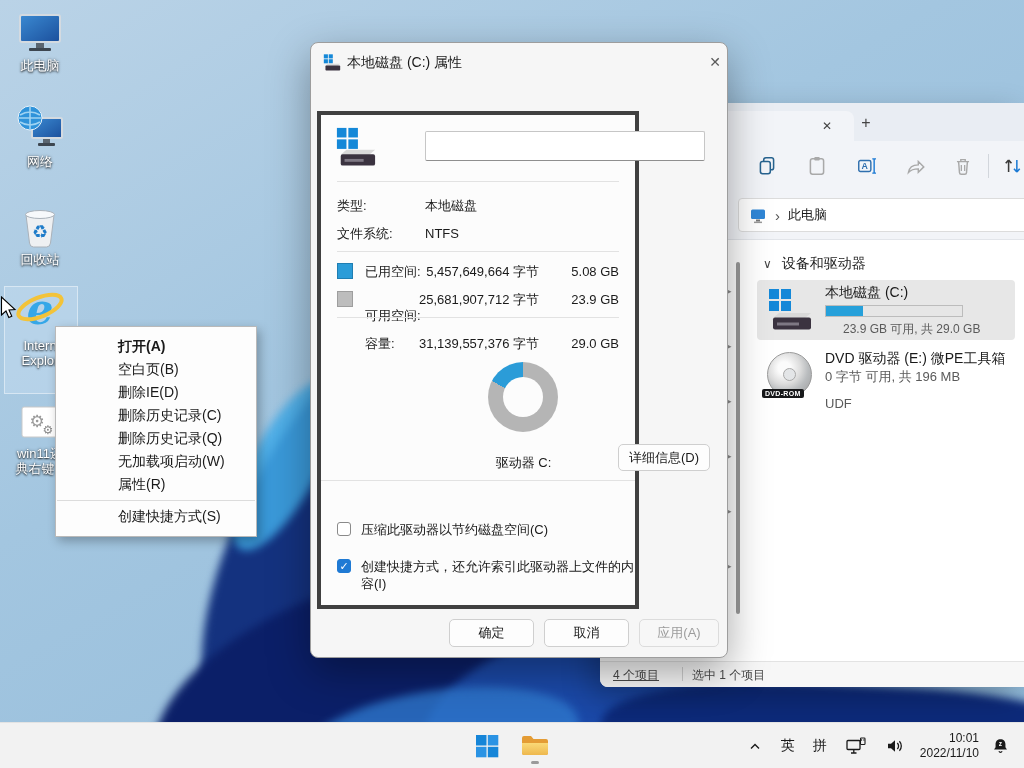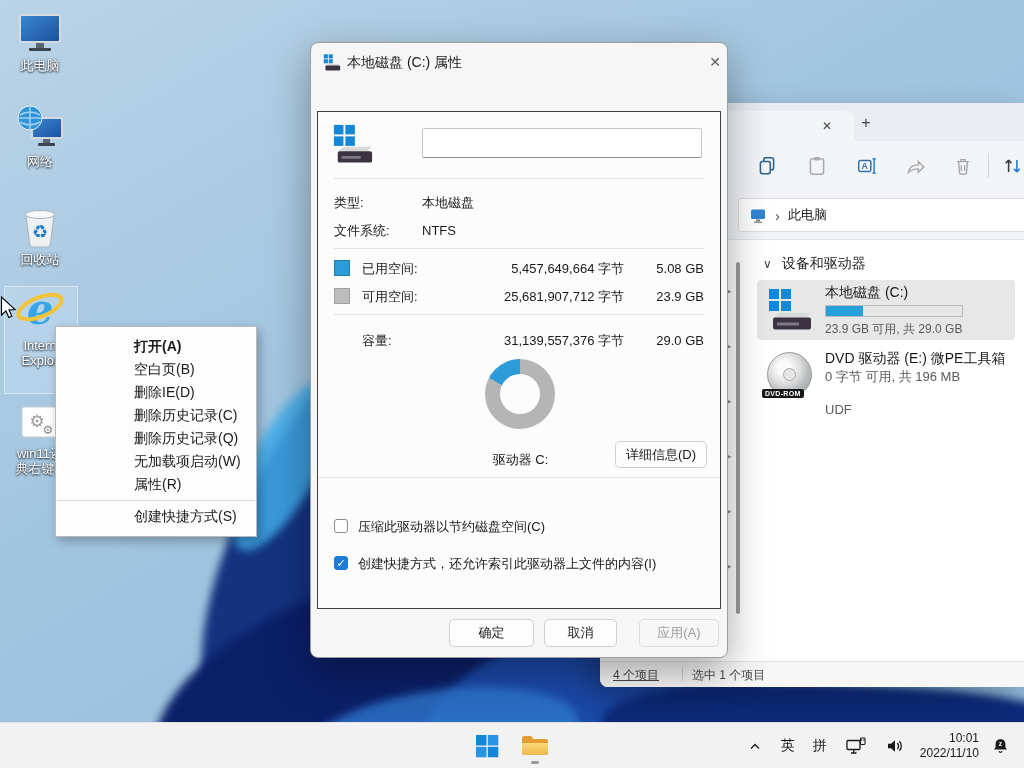--- a/index.html
+++ b/index.html
@@ -20,35 +20,35 @@
   .dicon{position:absolute;width:68px;text-align:center;z-index:2;cursor:default;}
   .dicon .ic{height:48px;display:flex;align-items:flex-end;justify-content:center;}
   .dicon .lbl{margin-top:2px;font-size:13px;color:#fff;line-height:15px;
     text-shadow:0 1px 2px rgba(0,0,0,.85),0 0 3px rgba(0,0,0,.5);}
   .dsel{position:absolute;left:4px;top:286px;width:72px;height:106px;background:rgba(196,220,240,.5);
     border:1px solid rgba(255,255,255,.45);z-index:1;}
 
   
   .cmenu{position:absolute;left:55px;top:326px;width:200px;background:#fdfdfd;border:1px solid #b9b9b9;
     box-shadow:3px 4px 10px rgba(0,0,0,.28);z-index:30;padding:8px 0;}
-  .cmenu .mi{height:23px;line-height:23px;padding-left:78px;font-size:14px;color:#1a1a1a;}
+  .cmenu .mi{height:23px;line-height:23px;padding-left:62px;font-size:14px;color:#1a1a1a;}
   .cmenu .mi.default{font-weight:bold;}
   .cmenu .msep{height:1px;background:#dcdcdc;margin:4px 1px;}
 
   
   .dialog{position:absolute;left:310px;top:42px;width:418px;height:616px;background:#f6f6f6;
     border:1px solid #9d9d9d;border-radius:8px;box-shadow:0 14px 42px rgba(0,0,0,.35);z-index:20;box-sizing:border-box;}
   .dlg-title{position:absolute;left:36px;top:11px;font-size:14px;color:#1a1a1a;}
   .dlg-close{position:absolute;left:392px;top:8px;width:24px;height:22px;text-align:center;line-height:22px;
     font-size:14px;color:#5a5a5a;}
   .tabs{position:absolute;left:8px;top:44px;display:flex;align-items:flex-end;z-index:2;}
   .tab{height:23px;line-height:23px;padding:0 11px;font-size:13px;color:#1a1a1a;margin-top:2px;}
   .tab.active{height:25px;line-height:25px;margin-top:0;background:#fcfcfc;border:1px solid #d9d9d9;border-bottom:none;
     border-radius:2px 2px 0 0;}
-  .card{position:absolute;left:6px;top:68px;width:404px;height:498px;background:#fcfcfc;border:1px solid #404040;box-sizing:border-box;padding-left:40px;}
+  .card{position:absolute;left:6px;top:68px;width:322px;height:498px;background:#fcfcfc;border:4px solid #404040;box-sizing:border-box;padding-left:40px;}
   .sep{position:absolute;left:16px;right:16px;height:1px;background:#e2e2e2;}
   .flbl{position:absolute;font-size:13px;color:#1a1a1a;line-height:17px;}
   .vol-input{position:absolute;left:104px;top:16px;width:280px;height:30px;background:#fff;border:1px solid #c6c6c6;
     border-bottom-color:#8f8f8f;border-radius:2px;box-sizing:border-box;font-size:13px;padding:0 8px;outline:none;}
   .swatch{position:absolute;width:16px;height:16px;box-sizing:border-box;}
   .sw-used{background:#2b9cd8;border:1px solid #1f7eb2;}
   .sw-free{background:#bdbdbd;border:1px solid #9e9e9e;}
   .bytes{position:absolute;right:96px;font-size:13px;color:#1a1a1a;text-align:right;line-height:17px;}
   .gb{position:absolute;right:16px;font-size:13px;color:#1a1a1a;text-align:right;line-height:17px;}
   .donut{position:absolute;left:167px;top:247px;width:70px;height:70px;border-radius:50%;
@@ -275,32 +275,32 @@
           <rect x="2" y="12" width="10" height="10" fill="#1488d8"></rect>
             <rect x="14" y="12" width="10" height="10" fill="#1488d8"></rect>
           <polygon points="12,24 44,24 38,29 6,29" fill="#d9d9d9"></polygon>
           <rect x="6" y="28.5" width="38" height="12" rx="2" fill="#3b3340"></rect>
           <rect x="10" y="33.5" width="22" height="3" fill="#8b8590" opacity=".85"></rect>
           </svg>
         <div class="dname">本地磁盘 (C:)</div>
         <div class="dbar">
             <i style="width: 27%;"></i>
           </div>
-        <div class="dinfo" style="top:41px;">23.9 GB 可用, 共 29.0 GB</div>
+        <div class="dinfo" style="top:41px;margin-left:18px;">23.9 GB 可用, 共 29.0 GB</div>
       </div>
 
       <div class="drow" style="top:106px;height:62px;">
         <div class="dvd" style="position:absolute;left:9px;top:6px;">
           <div class="disc"></div>
           <div class="hole"></div>
           <div class="dvdlabel">DVD-ROM</div>
         </div>
         <div class="dname">DVD 驱动器 (E:) 微PE工具箱</div>
         <div class="dinfo" style="top:22px;font-size:13px;">0 字节 可用, 共 196 MB</div>
-        <div class="dinfo" style="top:56px;font-size:13px;">UDF</div>
+        <div class="dinfo" style="top:50px;font-size:13px;">UDF</div>
       </div>
     </div>
     <div class="statusbar">
       <span style="position:absolute;left:13px;top:5px;text-decoration:underline;">4 个项目</span>
       <span class="sdiv"></span>
       <span style="position:absolute;left:92px;top:5px;">选中 1 个项目</span>
     </div>
   </div>
 
   <div class="dialog">
@@ -336,21 +336,21 @@
       <div class="flbl" style="left:104px;top:110px;">NTFS</div>
 
       <div class="sep" style="top:136px;"></div>
 
       <div class="swatch sw-used" style="left:16px;top:148px;"></div>
       <div class="flbl" style="left:44px;top:148px;">已用空间:</div>
       <div class="bytes" style="top:148px;">5,457,649,664 字节</div>
       <div class="gb" style="top:148px;">5.08 GB</div>
 
       <div class="swatch sw-free" style="left:16px;top:176px;"></div>
-      <div class="flbl" style="left:44px;top:176px;">可用空间:</div>
+      <div class="flbl" style="left:44px;top:192px;">可用空间:</div>
       <div class="bytes" style="top:176px;">25,681,907,712 字节</div>
       <div class="gb" style="top:176px;">23.9 GB</div>
 
       <div class="sep" style="top:202px;"></div>
 
       <div class="flbl" style="left:44px;top:220px;">容量:</div>
       <div class="bytes" style="top:220px;">31,139,557,376 字节</div>
       <div class="gb" style="top:220px;">29.0 GB</div>
 
       <div class="donut"></div>
@@ -359,21 +359,21 @@
 
       <div class="sep" style="top:365px;left:0;right:0;"></div>
 
       <div class="cb" style="left:16px;top:407px;"></div>
       <div class="cbl" style="top:406px;">压缩此驱动器以节约磁盘空间(C)</div>
       <div class="cb checked" style="left:16px;top:444px;"><span>✓</span></div>
       <div class="cbl" style="top:443px;">创建快捷方式，还允许索引此驱动器上文件的内容(I)</div>
     </div>
 
     <div class="btn dlg-btn" style="left:138px;width:85px;">确定</div>
-    <div class="btn dlg-btn" style="left:233px;width:73px;">取消</div>
+    <div class="btn dlg-btn" style="left:233px;width:85px;">取消</div>
     <div class="btn dlg-btn disabled" style="left:328px;width:80px;">应用(A)</div>
   </div>
 
   <div class="cmenu">
     <div class="mi default">打开(A)</div>
     <div class="mi">空白页(B)</div>
     <div class="mi">删除IE(D)</div>
     <div class="mi">删除历史记录(C)</div>
     <div class="mi">删除历史记录(Q)</div>
     <div class="mi">无加载项启动(W)</div>

